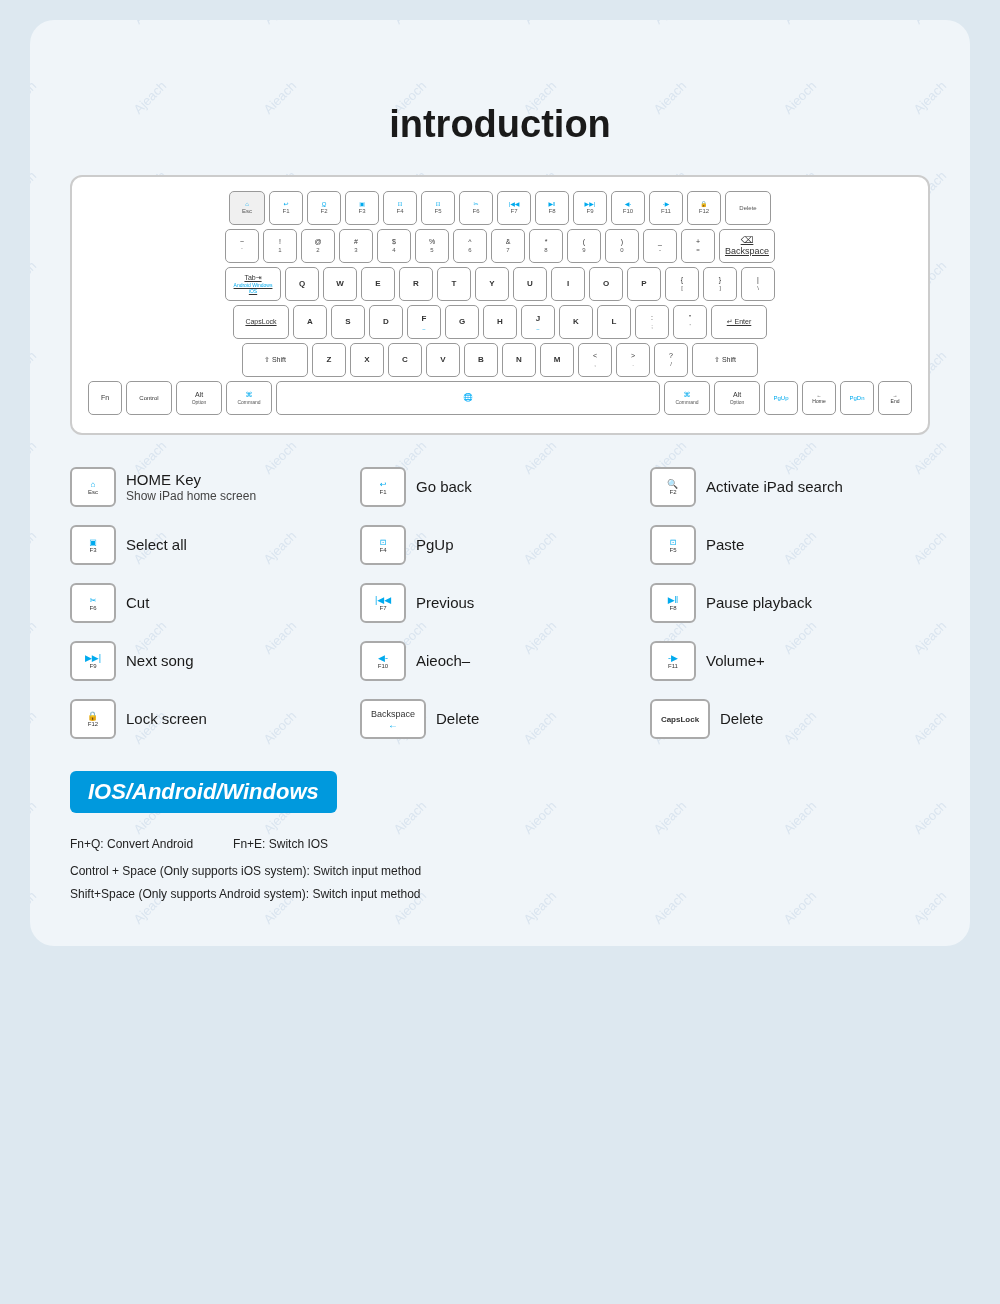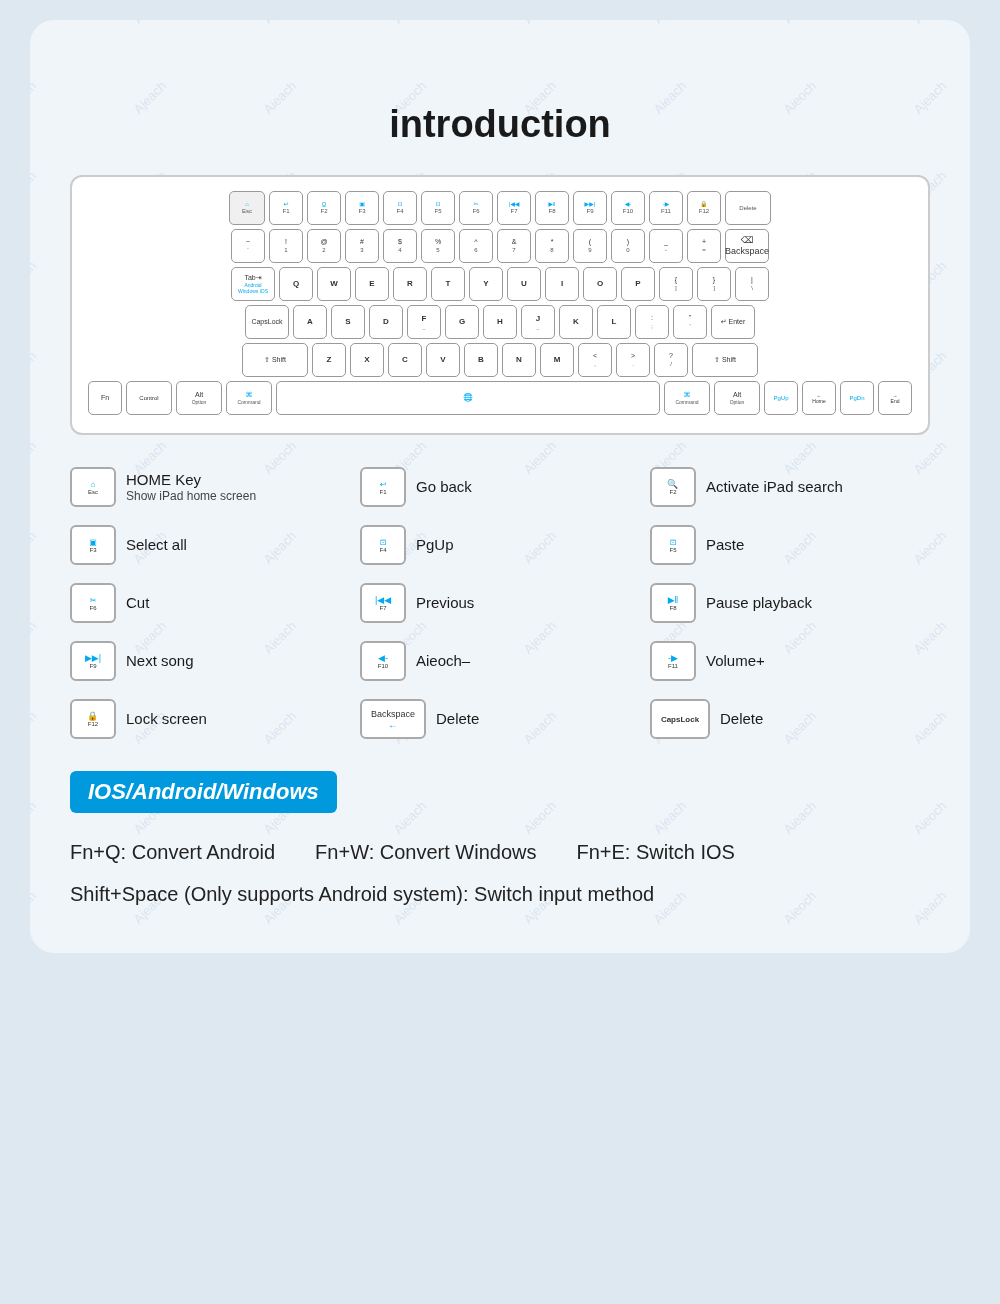--- a/index.html
+++ b/index.html
@@ -76,21 +76,21 @@
       min-height: 34px;
       padding: 2px 3px;
       text-align: center;
       line-height: 1.2;
     }
     .key .blue { color: #00aaee; font-size: 6px; }
     .key .main { font-size: 8px; font-weight: 600; }
     .key .sub { font-size: 6px; color: #555; }
     .key-w1 { width: 34px; }
     .key-w2 { width: 46px; }
-    .key-w3 { width: 44px; }
+    .key-w3 { width: 56px; text-decoration: underline; }
     .key-w4 { width: 66px; }
     .key-space { flex: 1; }
     .key-fn { width: 36px; background: #f0f0f0; }
 
     
     .legend-grid {
       display: grid;
       grid-template-columns: repeat(3, 1fr);
       gap: 18px 10px;
       margin-bottom: 32px;
@@ -144,21 +144,21 @@
       font-weight: 800;
       font-style: italic;
       padding: 8px 18px;
       border-radius: 6px;
       display: inline-block;
       margin-bottom: 20px;
     }
 
     
     .bottom-text {
-      font-size: 20px;
+      font-size: 12px;
       color: #222;
       line-height: 1.9;
     }
     .fn-line {
       display: flex;
       gap: 40px;
       flex-wrap: wrap;
       margin-bottom: 4px;
     }
   </style>
@@ -688,19 +688,19 @@
 
     </div>
 
     
     <div class="platform-banner">IOS/Android/Windows</div>
 
     
     <div class="bottom-text">
       <div class="fn-line">
         <span>Fn+Q: Convert Android</span>
-        <span>Fn+W: Convert Windows</span>
         <span>Fn+E: Switch IOS</span>
       </div>
+      <div>Control + Space (Only supports iOS system): Switch input method</div>
       <div>Shift+Space (Only supports Android system): Switch input method</div>
     </div>
   </div>
 </div>
 
 </body></html>

